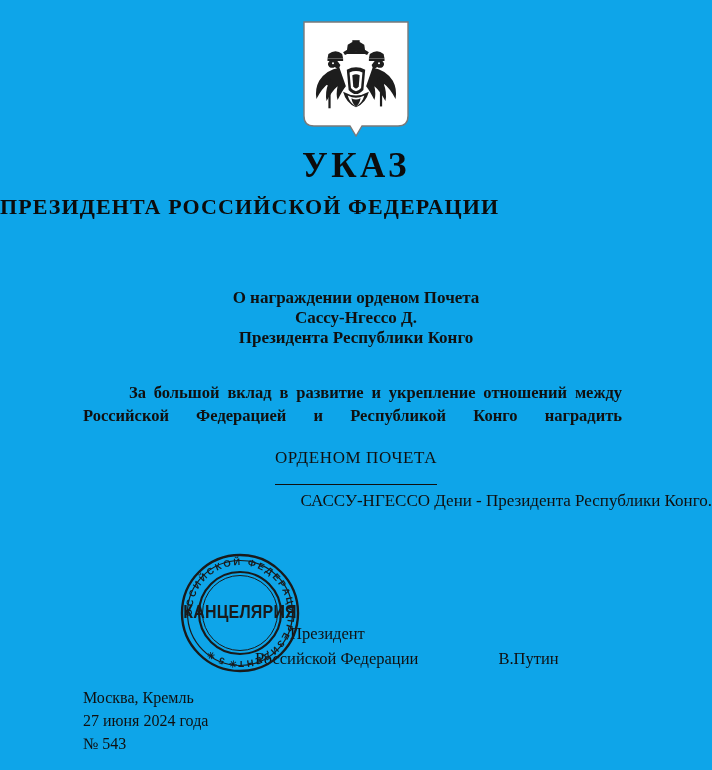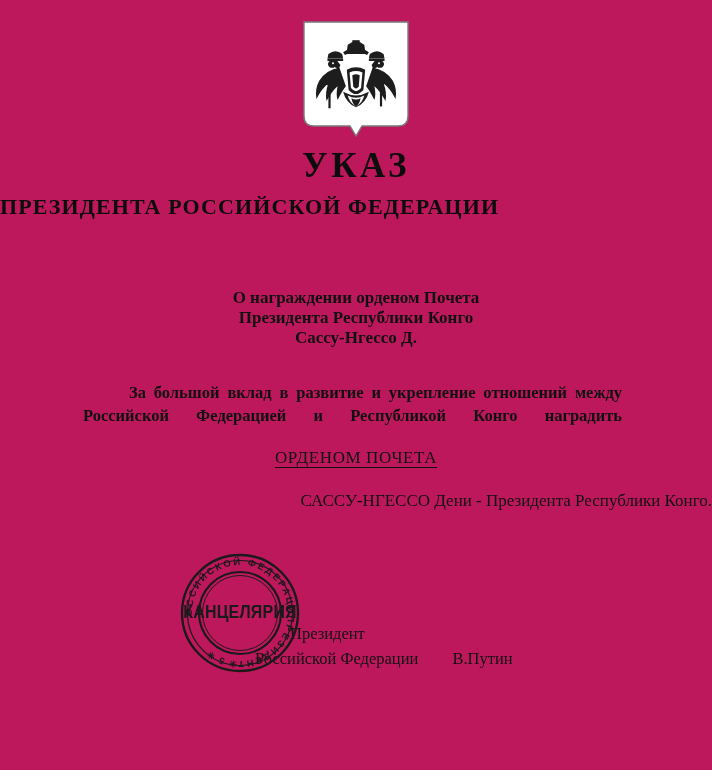--- a/index.html
+++ b/index.html
@@ -11,21 +11,21 @@
   body {
     font-family: "Liberation Serif", "DejaVu Serif", serif;
     color: #111111;
     -webkit-font-smoothing: antialiased;
   }
   .page {
     position: relative;
     width: 712px;
     height: 770px;
     margin: 0 auto;
-    background: #be185d;
+    background: #0ea5e9;
     overflow: hidden;
   }
 
   
   .emblem-wrap {
     position: absolute;
     left: 0;
     top: 20px;
     width: 712px;
     text-align: center;
@@ -99,21 +99,21 @@
     top: 448px;
     width: 712px;
     text-align: center;
     font-size: 17px;
     font-weight: 400;
     letter-spacing: 0.6px;
     color: #101010;
   }
   .award span {
     border-bottom: 1px solid #101010;
-    padding-bottom: 0;
+    padding-bottom: 17px;
   }
 
   
   .recipient {
     position: absolute;
     left: 0;
     top: 491px;
     width: 712px;
     text-align: right;
     font-size: 17px;
@@ -142,21 +142,21 @@
     font-weight: 400;
     line-height: 25px;
     color: #101010;
     z-index: 2;
   }
   .sig-line1 { display: block; }
   .sig-line2 {
     display: block;
     margin-left: -35px;
   }
-  .sig-name { margin-left: 34px; }
+  .sig-name { margin-left: 80px; }
 
   
   .footer {
     position: absolute;
     left: 83px;
     top: 686px;
     font-size: 16px;
     font-weight: 400;
     line-height: 23px;
     color: #101010;
@@ -214,22 +214,22 @@
         </g>
       </svg>
     </div>
   </div>
 
   <div class="title-ukaz">УКАЗ</div>
   <div class="title-sub">ПРЕЗИДЕНТА РОССИЙСКОЙ ФЕДЕРАЦИИ</div>
 
   <div class="subject">
     <div>О награждении орденом Почета</div>
+    <div>Сассу-Нгессо Д.</div>
     <div>Президента Республики Конго</div>
-    <div>Сассу-Нгессо Д.</div>
   </div>
 
   <div class="body-text">За большой вклад в развитие и укрепление отношений между Российской Федерацией и Республикой Конго наградить</div>
 
   <div class="award">
     <span>ОРДЕНОМ ПОЧЕТА</span>
   </div>
 
   <div class="recipient">САССУ-НГЕССО Дени - Президента Республики Конго.</div>
 
@@ -258,14 +258,19 @@
           <textPath href="#arcBot" startOffset="27%" text-anchor="middle">ПРЕЗИДЕНТ</textPath>
         </text>
         <text font-size="9.4" letter-spacing="1">
           <textPath href="#arcBot" startOffset="62%" text-anchor="middle">✳ 5 ✳</textPath>
         </text>
       </g>
       <text x="64" y="68.5" text-anchor="middle" font-family="'Liberation Sans', sans-serif" font-weight="bold" font-size="16" letter-spacing="0.2" transform="scale(1,1.12) translate(0,-7.2)" fill="#1a1a1a">КАНЦЕЛЯРИЯ</text>
     </svg>
   </div>
 
+  <div class="footer">
+    <div>Москва, Кремль</div>
+    <div>27 июня 2024 года</div>
+    <div>№ 543</div>
+  </div>
 
 </div>
 
 </body></html>

